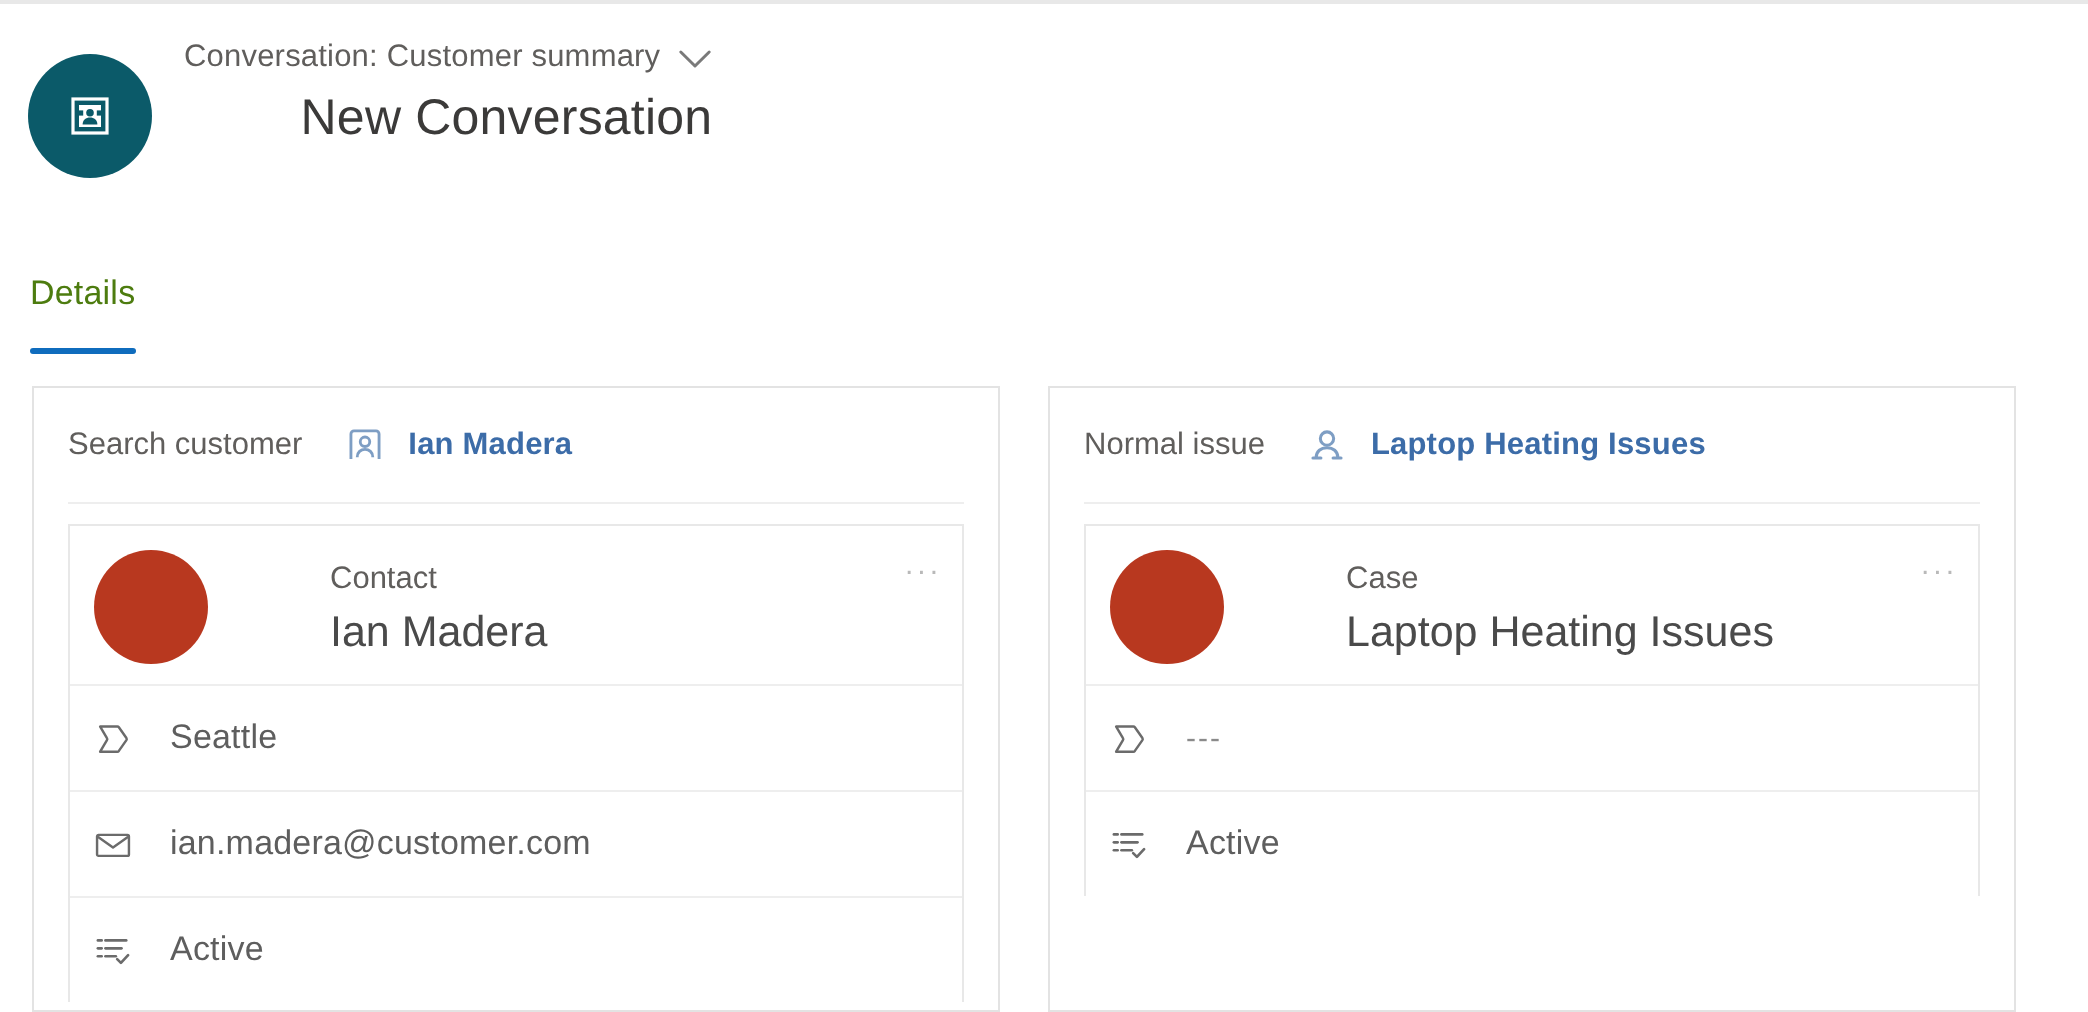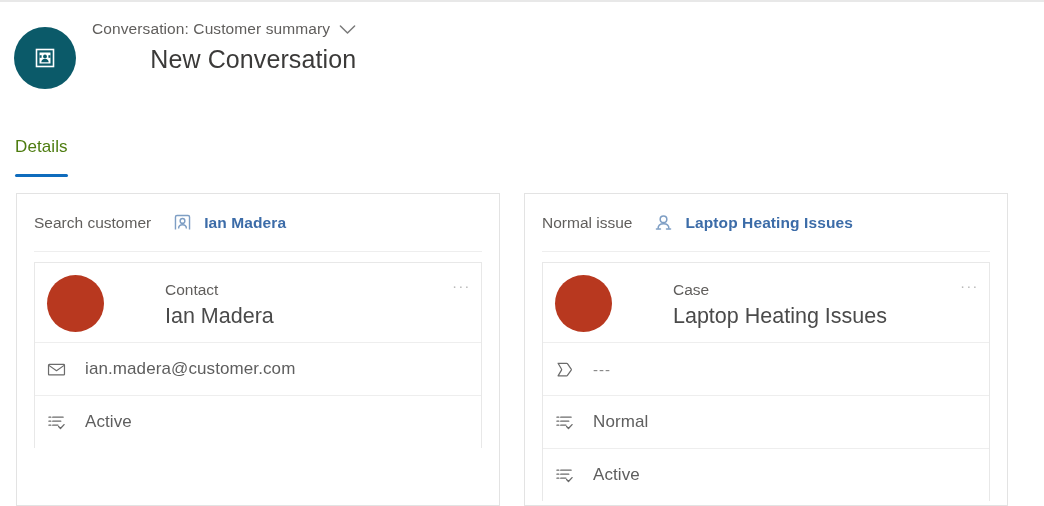--- a/index.html
+++ b/index.html
@@ -284,20 +284,28 @@
     <div class="record">
       <div class="record-head">
         <div class="record-avatar"></div>
         <div class="record-headtext">
           <span class="record-type">Contact</span>
           <span class="record-name">Ian Madera</span>
         </div>
         <div class="overflow-btn">...</div>
       </div>
 
+      <div class="field-row">
+        <span class="field-icon">
+          <svg width="19" height="17" viewBox="0 0 20 18" aria-hidden="true">
+            <path d="M3.2 2.4 h9.1 a1 1 0 0 1 .8 .4 l4 5.7 a1 1 0 0 1 0 1.1 l-4 5.7 a1 1 0 0 1 -.8 .4 h-9.1 l3.6-6.1 a1 1 0 0 0 0-1.1 z" fill="none" stroke="#6b6b6b" stroke-width="1.3" stroke-linejoin="round"></path>
+          </svg>
+        </span>
+        <span class="field-value">Seattle</span>
+      </div>
 
       <div class="field-row">
         <span class="field-icon">
           <svg width="19" height="15" viewBox="0 0 20 16" aria-hidden="true">
             <rect x="1.5" y="2.6" width="17" height="11.2" rx="0.8" fill="none" stroke="#6b6b6b" stroke-width="1.3"></rect>
             <path d="M1.9 3.6 L10 9.3 L18.1 3.6" fill="none" stroke="#6b6b6b" stroke-width="1.3" stroke-linejoin="round"></path>
           </svg>
         </span>
         <span class="field-value">ian.madera@customer.com</span>
       </div>
@@ -348,49 +356,33 @@
 
       <div class="field-row">
         <span class="field-icon">
           <svg width="19" height="17" viewBox="0 0 20 18" aria-hidden="true">
             <path d="M3.2 2.4 h9.1 a1 1 0 0 1 .8 .4 l4 5.7 a1 1 0 0 1 0 1.1 l-4 5.7 a1 1 0 0 1 -.8 .4 h-9.1 l3.6-6.1 a1 1 0 0 0 0-1.1 z" fill="none" stroke="#6b6b6b" stroke-width="1.3" stroke-linejoin="round"></path>
           </svg>
         </span>
         <span class="field-value muted">---</span>
       </div>
 
+
       <div class="field-row">
         <span class="field-icon">
           <svg width="19" height="17" viewBox="0 0 20 18" aria-hidden="true">
             <g stroke="#6b6b6b" stroke-width="1.4" stroke-linecap="round">
               <path d="M2 3.4 h2"></path>
                 <path d="M6 3.4 h11"></path>
               <path d="M2 7.6 h2"></path>
                 <path d="M6 7.6 h8.5"></path>
               <path d="M2 11.8 h2"></path>
                 <path d="M6 11.8 h5.5"></path>
             </g>
             <path d="M12.2 13.3 L14.2 15.3 L18 11.2" fill="none" stroke="#6b6b6b" stroke-width="1.4" stroke-linecap="round" stroke-linejoin="round"></path>
           </svg>
         </span>
-        <span class="field-value">Normal</span>
-      </div>
-
-      <div class="field-row">
-        <span class="field-icon">
-          <svg width="19" height="17" viewBox="0 0 20 18" aria-hidden="true">
-            <g stroke="#6b6b6b" stroke-width="1.4" stroke-linecap="round">
-              <path d="M2 3.4 h2"></path>
-                <path d="M6 3.4 h11"></path>
-              <path d="M2 7.6 h2"></path>
-                <path d="M6 7.6 h8.5"></path>
-              <path d="M2 11.8 h2"></path>
-                <path d="M6 11.8 h5.5"></path>
-            </g>
-            <path d="M12.2 13.3 L14.2 15.3 L18 11.2" fill="none" stroke="#6b6b6b" stroke-width="1.4" stroke-linecap="round" stroke-linejoin="round"></path>
-          </svg>
-        </span>
         <span class="field-value">Active</span>
       </div>
     </div>
   </div>
 
 </div>
 
 </body></html>

